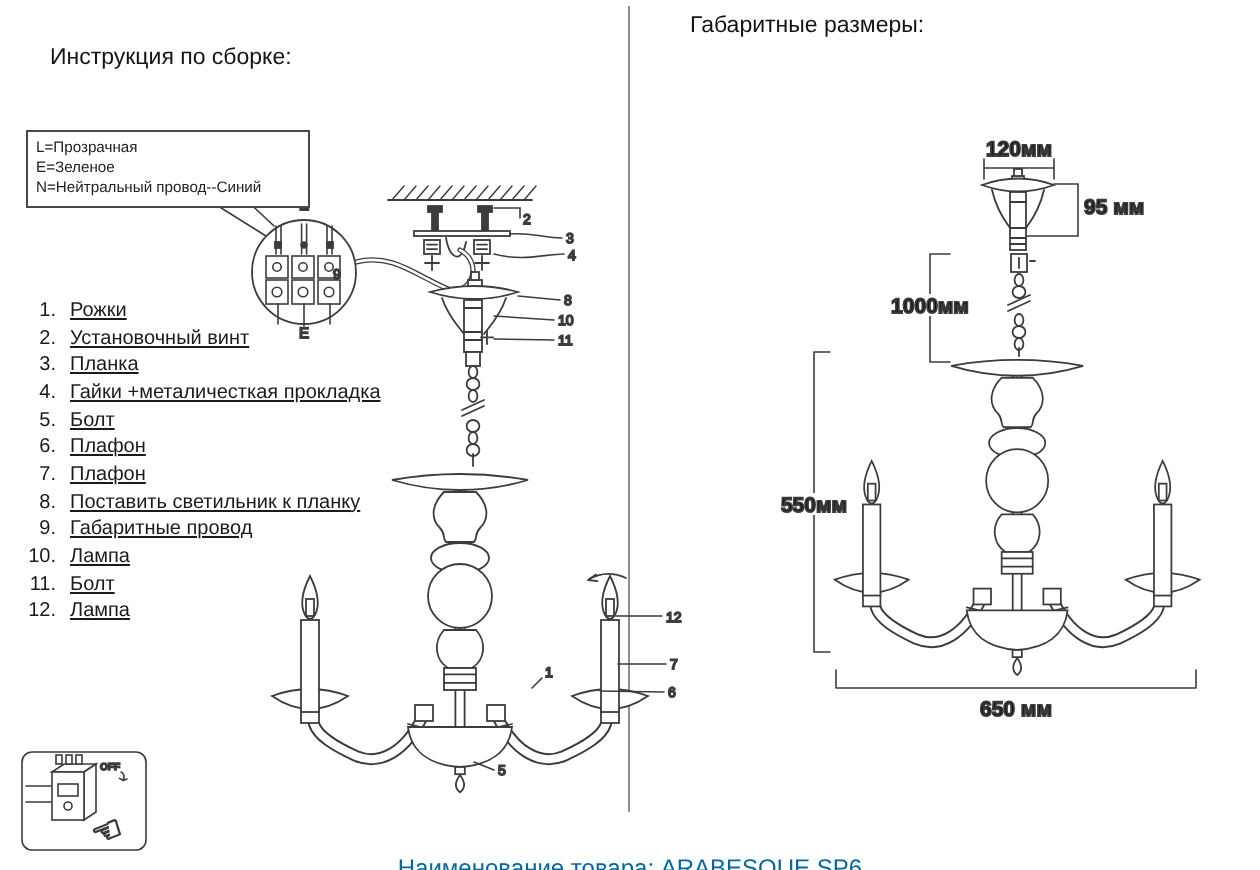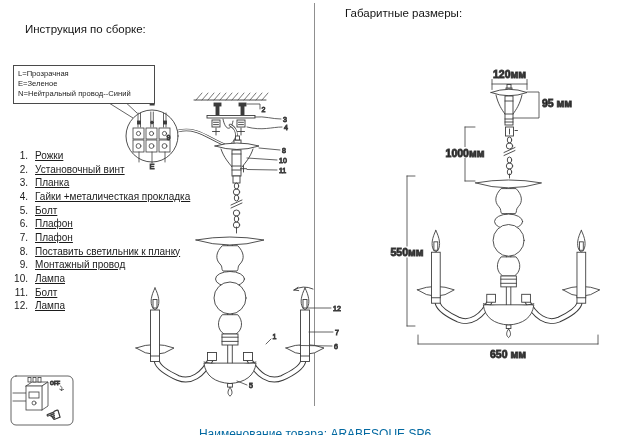--- a/index.html
+++ b/index.html
@@ -257,21 +257,21 @@
 
   <div class="plist">
     <div class="prow"><span class="pnum">1.</span><span>Рожки</span></div>
     <div class="prow"><span class="pnum">2.</span><span>Установочный винт</span></div>
     <div class="prow"><span class="pnum">3.</span><span>Планка</span></div>
     <div class="prow"><span class="pnum">4.</span><span>Гайки +металичесткая прокладка</span></div>
     <div class="prow"><span class="pnum">5.</span><span>Болт</span></div>
     <div class="prow"><span class="pnum">6.</span><span>Плафон</span></div>
     <div class="prow"><span class="pnum">7.</span><span>Плафон</span></div>
     <div class="prow"><span class="pnum">8.</span><span>Поставить светильник к планку</span></div>
-    <div class="prow"><span class="pnum">9.</span><span>Монтажный провод</span></div>
+    <div class="prow"><span class="pnum">9.</span><span>Габаритные провод</span></div>
     <div class="prow"><span class="pnum">10.</span><span>Лампа</span></div>
     <div class="prow"><span class="pnum">11.</span><span>Болт</span></div>
     <div class="prow"><span class="pnum">12.</span><span>Лампа</span></div>
   </div>
 
   <div class="product">Наименование товара: ARABESQUE SP6</div>
 
 </div>
 
 </body></html>

